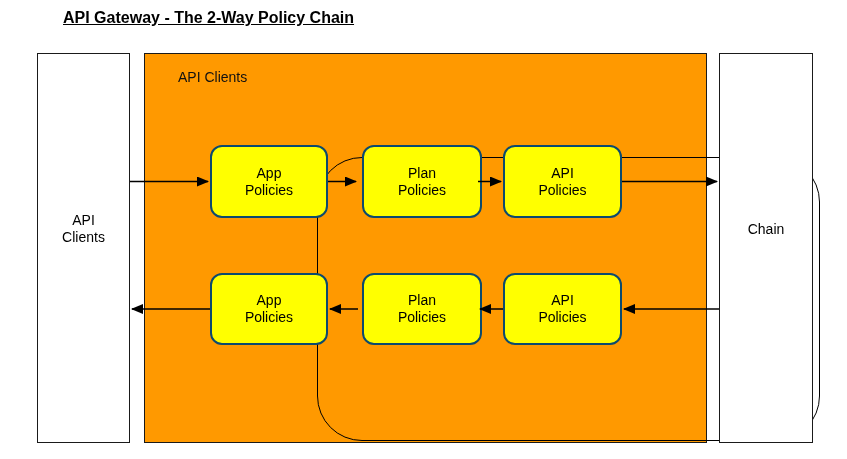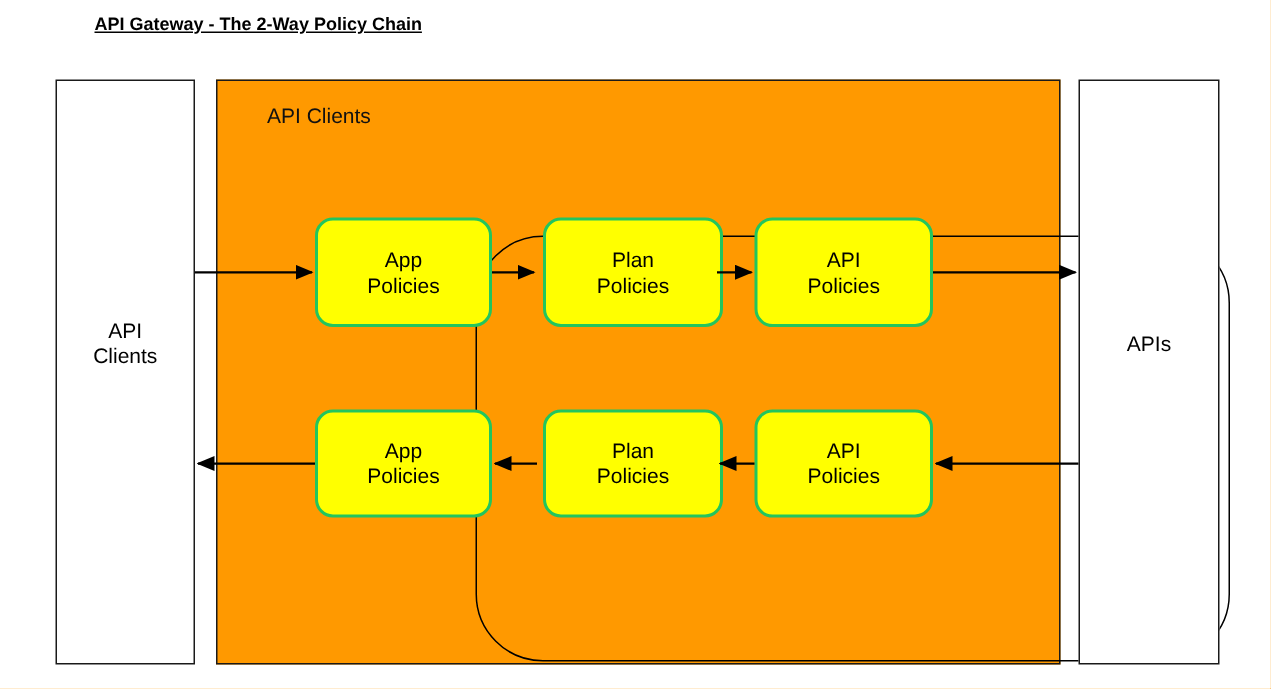--- a/index.html
+++ b/index.html
@@ -12,21 +12,21 @@
     position: relative;
     width: 847px;
     height: 459px;
     background: #ffffff;
     overflow: hidden;
   }
   .title {
     position: absolute;
     left: 63px;
     top: 9px;
-    font-size: 12px;
+    font-size: 16px;
     font-weight: bold;
     text-decoration: underline;
     color: #000000;
     white-space: nowrap;
   }
   .endpoint {
     position: absolute;
     top: 53px;
     height: 390px;
     background: var(--endpoint-fill, #ffffff);
@@ -63,21 +63,21 @@
     top: 103px;
     width: 503px;
     height: 284px;
     border: 1.5px solid #000000;
     border-radius: 45px;
     box-sizing: border-box;
   }
   .policy-node {
     position: absolute;
     background: var(--policy-fill, #ffff00);
-    border: 2px solid #22c55e;
+    border: 2px solid #0c4a6e;
     border-radius: 12px;
     box-sizing: border-box;
     display: flex;
     align-items: center;
     justify-content: center;
   }
   .policy-node.r1 { top: 145px; height: 73px; }
   .policy-node.r2 { top: 273px; height: 72px; }
   .policy-node.c1 { left: 210px; width: 118px; }
   .policy-node.c2 { left: 362px; width: 120px; }
@@ -137,21 +137,21 @@
   <div class="policy-node r2 c2">
     <span class="label">Plan
 Policies</span>
   </div>
   <div class="policy-node r2 c3">
     <span class="label">API
 Policies</span>
   </div>
 
   <div class="endpoint right">
-    <span class="label">APIs</span>
+    <span class="label">Chain</span>
   </div>
 
   <svg class="arrows" width="847" height="459">
     <defs>
       <marker id="arrowhead" markerUnits="userSpaceOnUse" markerWidth="12" markerHeight="10" refX="11" refY="5" orient="auto">
         <path d="M0,0 L12,5 L0,10 Z" fill="#000000"></path>
       </marker>
     </defs>
 
     <line x1="130" y1="181.5" x2="208" y2="181.5" marker-end="url(#arrowhead)"></line>

